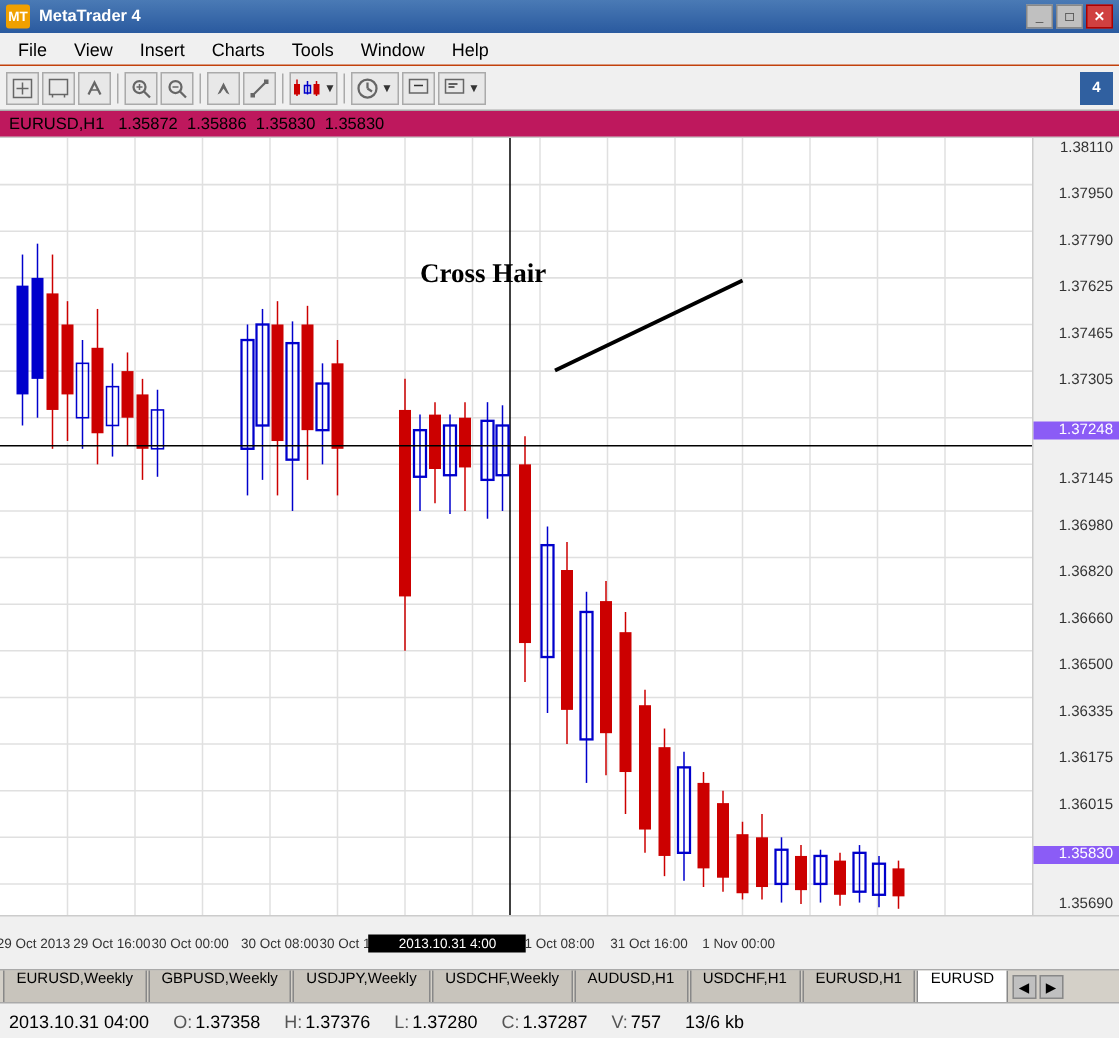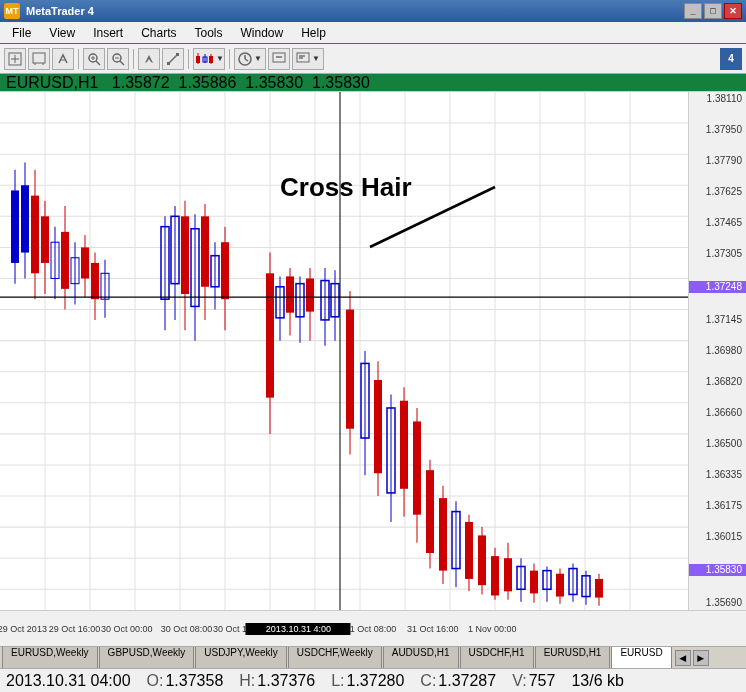--- a/index.html
+++ b/index.html
@@ -140,26 +140,26 @@
 
     
     #chart-container {
       display: flex;
       flex-direction: column;
       height: calc(692px - 22px - 22px - 30px - 22px - 24px);
       background: #fff;
     }
 
     #chart-info-bar {
-      background: #15803d;
+      background: #be185d;
       height: 18px;
       display: flex;
       align-items: center;
       padding: 0 6px;
-      font-size: 16px;
+      font-size: 11px;
       color: #000;
       border-bottom: 1px solid #ccc;
     }
 
     #chart-body {
       display: flex;
       flex: 1;
       position: relative;
       overflow: hidden;
     }
@@ -264,21 +264,21 @@
     }
 
     
     #status-bar {
       height: 24px;
       background: #f0f0f0;
       border-top: 1px solid #aaa;
       display: flex;
       align-items: center;
       padding: 0 6px;
-      font-size: 16px;
+      font-size: 12px;
       color: #000;
       gap: 16px;
     }
     .status-item {
       display: flex;
       gap: 2px;
     }
     .status-label { color: #555; }
     .status-value { color: #000; font-weight: 500; }
 
@@ -289,23 +289,23 @@
       position: absolute;
       top: 0;
       left: 0;
     }
 
     
     #crosshair-label {
       position: absolute;
       top: 80px;
       left: 280px;
-      font-size: 26px;
+      font-size: 18px;
       font-weight: bold;
-      font-family: Liberation Sans, sans-serif;
+      font-family: Liberation Serif, serif;
       color: #000;
       pointer-events: none;
     }
   </style>
 </head>
 <body>
 
 <div id="title-bar">
   <div id="title-bar-left">
     <div id="title-bar-icon">

